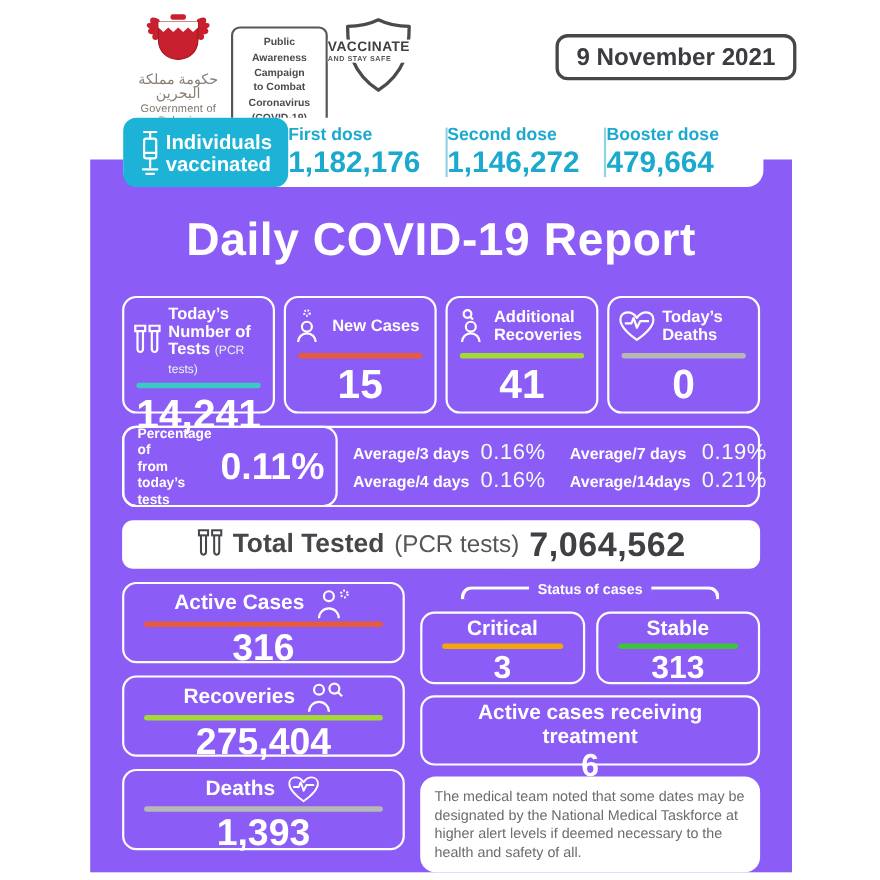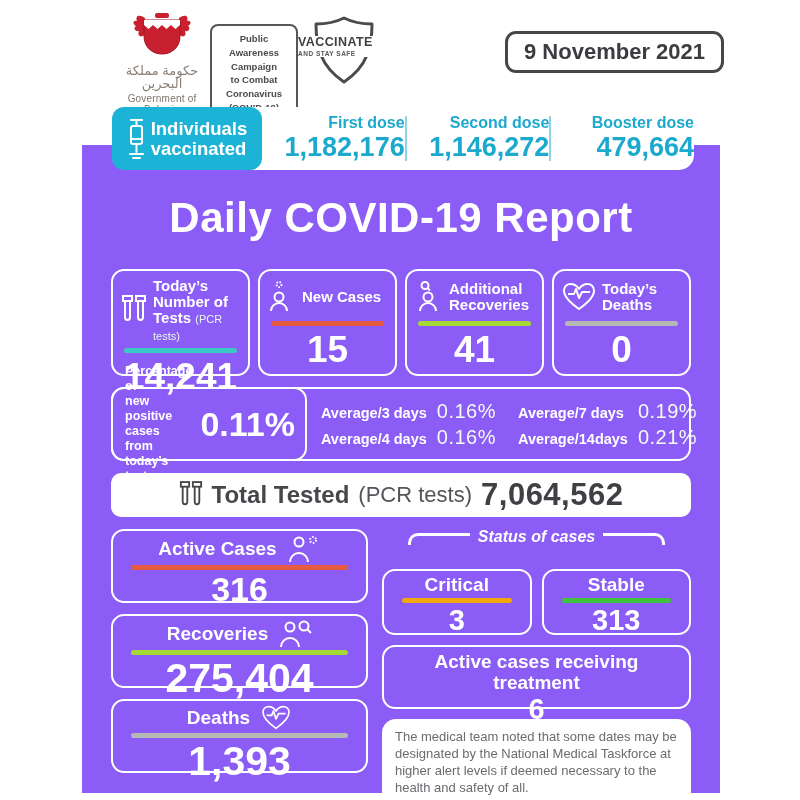--- a/index.html
+++ b/index.html
@@ -22,21 +22,21 @@
   .date-badge { position:absolute; left:505px; top:31px; border:3px solid #46464b; border-radius:11px;
     padding:5px 16px; font-weight:bold; font-size:22px; color:#3b3b40; background:#fff; }
 
   
   .vax-bar { position:absolute; left:112px; top:107px; width:582px; height:63px; background:#ffffff;
     border-radius:15px; display:flex; z-index:5; }
   .vax-label { width:150px; background:#1cb3d6; border-radius:12px; color:#fff; display:flex;
     align-items:center; justify-content:center; gap:5px; padding:0 6px; }
   .vax-label .txt { font-weight:bold; font-size:18.5px; line-height:1.08; }
   .vax-doses { flex:1; display:flex; align-items:stretch; }
-  .dose { flex:1; display:flex; flex-direction:column; align-items:flex-end; justify-content:center;padding-left:22px; }
+  .dose { flex:1; display:flex; flex-direction:column; align-items:flex-start; justify-content:center; }
   .dose .dl { color:#1ba9ce; font-weight:bold; font-size:16px; line-height:1.1; }
   .dose .dv { color:#1ba9ce; font-weight:bold; font-size:27px; line-height:1.1; margin-top:1px; }
   .dose-sep { width:2px; background:#8ed4e6; margin:9px 0; }
 
   
   .green { position:absolute; left:82px; top:145px; width:638px; height:648px; background:#8b5cf6;
     padding:0 29px; }
   .report-title { margin-top:49px; text-align:center; color:#ffffff; font-weight:bold; font-size:42px;
     letter-spacing:.5px; }
 
@@ -70,29 +70,29 @@
   .total-sub { color:#55555a; font-size:22px; font-weight:normal; }
   .total-value { color:#3f3f44; font-weight:bold; font-size:31px; letter-spacing:.5px; }
 
   
   .bottom { display:flex; gap:14px; margin-top:12px; }
   .left-col { width:257px; display:flex; flex-direction:column; gap:11px; }
   .case-box { border:2.5px solid #ffffff; border-radius:13px; height:74px; padding:4px 12px; }
   .case-head { display:flex; align-items:center; justify-content:center; gap:10px; }
   .case-label { color:#fff; font-weight:bold; font-size:19px; }
   .case-underline { height:5px; border-radius:3px; margin:2px 6px; }
-  .case-value { text-align:center; color:#fff; font-weight:bold; font-size:41px; line-height:1.05; }
+  .case-value { text-align:center; color:#fff; font-weight:bold; font-size:34px; line-height:1.05; }
 
   .right-col { flex:1; }
   .status-head { display:flex; align-items:flex-start; justify-content:center; gap:8px; height:22px; }
-  .status-title { color:#fff; font-weight:bold; font-size:16px; line-height:1; margin-top:0px;font-style:italic; }
+  .status-title { color:#fff; font-weight:bold; font-size:13px; line-height:1; margin-top:0px; }
   .brace { width:62px; height:12px; margin-top:4px; }
   .brace.l { border-top:3px solid #fff; border-left:3px solid #fff; border-top-left-radius:10px; }
   .brace.r { border-top:3px solid #fff; border-right:3px solid #fff; border-top-right-radius:10px; }
-  .status-row { display:flex; gap:10px; margin-top:18px; }
+  .status-row { display:flex; gap:10px; margin-top:5px; }
   .status-box { flex:1; border:2.5px solid #ffffff; border-radius:13px; height:66px; padding:3px 12px; }
   .status-box .case-label { font-size:19px; }
   .status-box .case-value { font-size:29px; }
   .treat-box { border:2.5px solid #ffffff; border-radius:13px; margin-top:10px; height:64px;
     padding:5px 10px; text-align:center; }
   .treat-label { color:#fff; font-weight:bold; font-size:19px; line-height:1.1; }
   .treat-value { color:#fff; font-weight:bold; font-size:29px; line-height:1.1; }
   .note-box { background:#ffffff; border-radius:14px; margin-top:10px; padding:9px 13px;
     color:#6b6b70; font-size:13px; line-height:1.32; min-height:72px; }
 
@@ -252,21 +252,20 @@
         </div>
         <div class="stat-underline" style="background: rgb(181, 184, 181);"></div>
         <div class="stat-value">0</div>
       </div>
     </div>
 
     <div class="pct-row">
       <div class="pct-left">
         <div class="pct-label">
           <div>Percentage of</div>
-          <div>new positive cases</div>
           <div>from today’s tests</div>
         </div>
         <div class="pct-value">0.11%</div>
       </div>
       <div class="avg-grid">
         <div class="avg-item col1">
           <span class="avg-label">Average/3 days</span>
           <span class="avg-value">0.16%</span>
         </div>
         <div class="avg-item">

